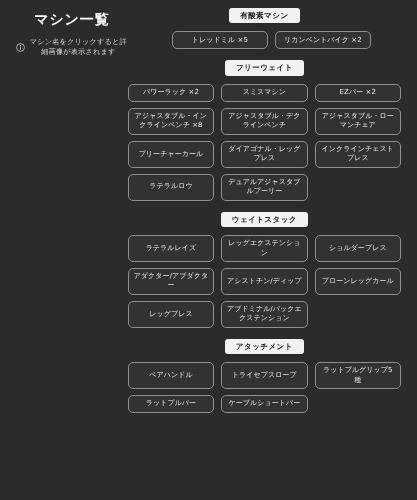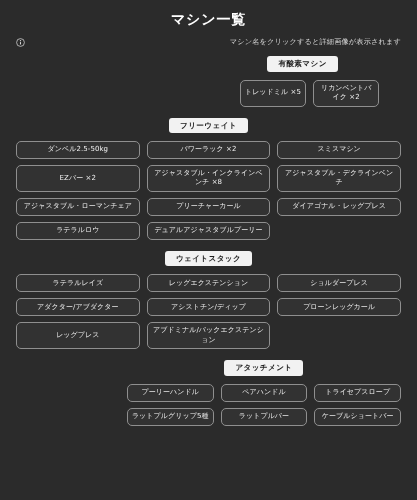--- a/index.html
+++ b/index.html
@@ -16,21 +16,21 @@
     font-family: "DejaVu Sans", "Liberation Sans", sans-serif;
     color: #f2f2f2;
     -webkit-font-smoothing: antialiased;
   }
 
   #app {
     width: 417px;
     height: 500px;
     padding: 8px 16px 6px 16px;
     display: flex;
-    flex-direction: column;
+    flex-direction: row;
   }
 
   
   .page-header {
     text-align: center;
   }
 
   .page-title {
     font-size: 14px;
     font-weight: bold;
@@ -57,24 +57,23 @@
     justify-content: center;
     width: 9px;
     height: 9px;
     flex: 0 0 auto;
   }
 
   .hint-icon svg { display: block; }
 
   
   .sections {
-    margin-top: 9px;
+    margin-top: 0;
     display: flex;
     flex-direction: column;
-    align-items: flex-end;
   }
 
   .section {
     display: flex;
     flex-direction: column;
     align-items: center;
     margin-bottom: 11px;
   }
 
   .section:last-child { margin-bottom: 0; }
@@ -147,50 +146,49 @@
       <div class="section">
         <div class="section-badge">有酸素マシン</div>
         <div class="machine-grid cols-2">
           <div class="machine-chip">トレッドミル ×5</div>
           <div class="machine-chip">リカンベントバイク ×2</div>
         </div>
       </div>
       <div class="section">
         <div class="section-badge">フリーウェイト</div>
         <div class="machine-grid">
-          <div class="machine-chip">ダンベル2.5-50kg</div>
           <div class="machine-chip">パワーラック ×2</div>
           <div class="machine-chip">スミスマシン</div>
           <div class="machine-chip">EZバー ×2</div>
           <div class="machine-chip">アジャスタブル・インクラインベンチ ×8</div>
           <div class="machine-chip">アジャスタブル・デクラインベンチ</div>
           <div class="machine-chip">アジャスタブル・ローマンチェア</div>
           <div class="machine-chip">プリーチャーカール</div>
           <div class="machine-chip">ダイアゴナル・レッグプレス</div>
+          <div class="machine-chip">インクラインチェストプレス</div>
           <div class="machine-chip">ラテラルロウ</div>
           <div class="machine-chip">デュアルアジャスタブルプーリー</div>
         </div>
       </div>
       <div class="section">
         <div class="section-badge">ウェイトスタック</div>
         <div class="machine-grid">
           <div class="machine-chip">ラテラルレイズ</div>
           <div class="machine-chip">レッグエクステンション</div>
           <div class="machine-chip">ショルダープレス</div>
           <div class="machine-chip">アダクター/アブダクター</div>
           <div class="machine-chip">アシストチン/ディップ</div>
           <div class="machine-chip">プローンレッグカール</div>
           <div class="machine-chip">レッグプレス</div>
           <div class="machine-chip">アブドミナル/バックエクステンション</div>
         </div>
       </div>
       <div class="section">
         <div class="section-badge">アタッチメント</div>
         <div class="machine-grid">
-          <div class="machine-chip">プーリーハンドル</div>
           <div class="machine-chip">ペアハンドル</div>
           <div class="machine-chip">トライセプスロープ</div>
           <div class="machine-chip">ラットプルグリップ5種</div>
           <div class="machine-chip">ラットプルバー</div>
           <div class="machine-chip">ケーブルショートバー</div>
         </div>
       </div>
     </div>
 
 </div>

